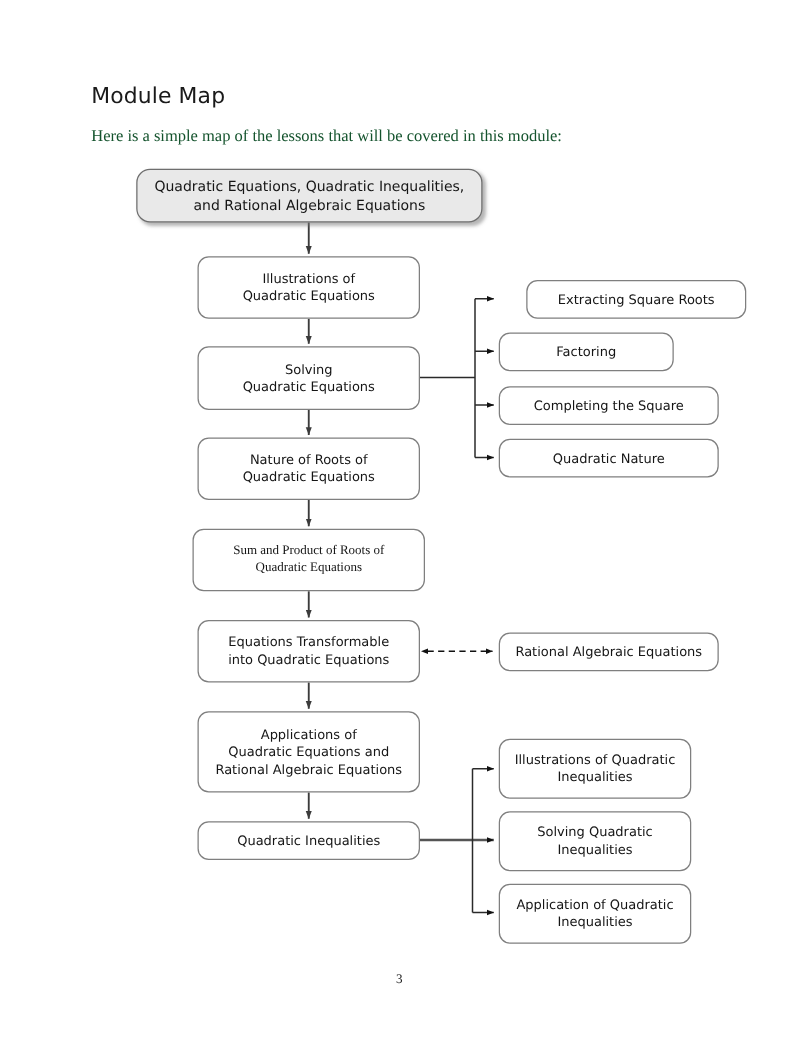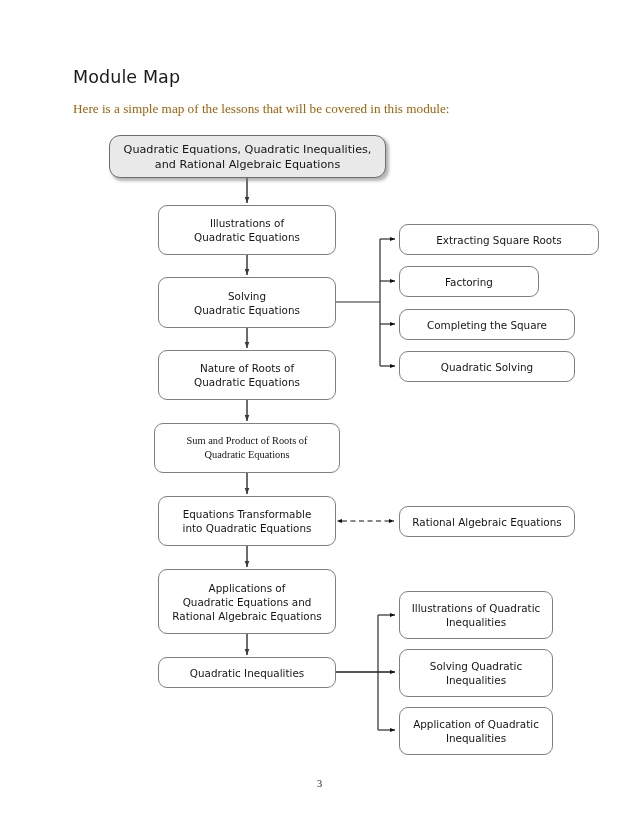--- a/index.html
+++ b/index.html
@@ -35,21 +35,21 @@
     color: #1a1a1a;
     white-space: nowrap;
   }
   .intro-text {
     position: absolute;
     left: 73px;
     top: 101px;
     font-family: "Liberation Serif", serif;
     font-size: 13.2px;
     font-weight: 400;
-    color: #a16207;
+    color: #14532d;
     white-space: nowrap;
   }
   .page-number {
     position: absolute;
     left: 0;
     top: 778px;
     width: 639px;
     text-align: center;
     font-family: "Liberation Serif", serif;
     font-size: 10.5px;
@@ -173,27 +173,27 @@
 
     <div class="node" style="left:146px; top:496px; width:178px; height:50px;">Equations Transformable
 into Quadratic Equations</div>
 
     <div class="node" style="left:146px; top:569px; width:178px; height:65px;">Applications of
 Quadratic Equations and
 Rational Algebraic Equations</div>
 
     <div class="node" style="left:146px; top:657px; width:178px; height:31px;">Quadratic Inequalities</div>
 
-    <div class="node" style="left:387px; top:224px; width:200px; height:31px;text-align:center;">Extracting Square Roots</div>
+    <div class="node" style="left:409px; top:224px; width:176px; height:31px;text-align:center;">Extracting Square Roots</div>
 
     <div class="node" style="left:387px; top:266px; width:140px; height:31px;">Factoring</div>
 
     <div class="node" style="left:387px; top:309px; width:176px; height:31px;">Completing the Square</div>
 
-    <div class="node" style="left:387px; top:351px; width:176px; height:31px;">Quadratic Solving</div>
+    <div class="node" style="left:387px; top:351px; width:176px; height:31px;">Quadratic Nature</div>
 
     <div class="node" style="left:387px; top:506px; width:176px; height:31px;">Rational Algebraic Equations</div>
 
     <div class="node" style="left:387px; top:591px; width:154px; height:48px;">Illustrations of Quadratic
 Inequalities</div>
 
     <div class="node" style="left:387px; top:649px; width:154px; height:48px;">Solving Quadratic
 Inequalities</div>
 
     <div class="node" style="left:387px; top:707px; width:154px; height:48px;">Application of Quadratic

